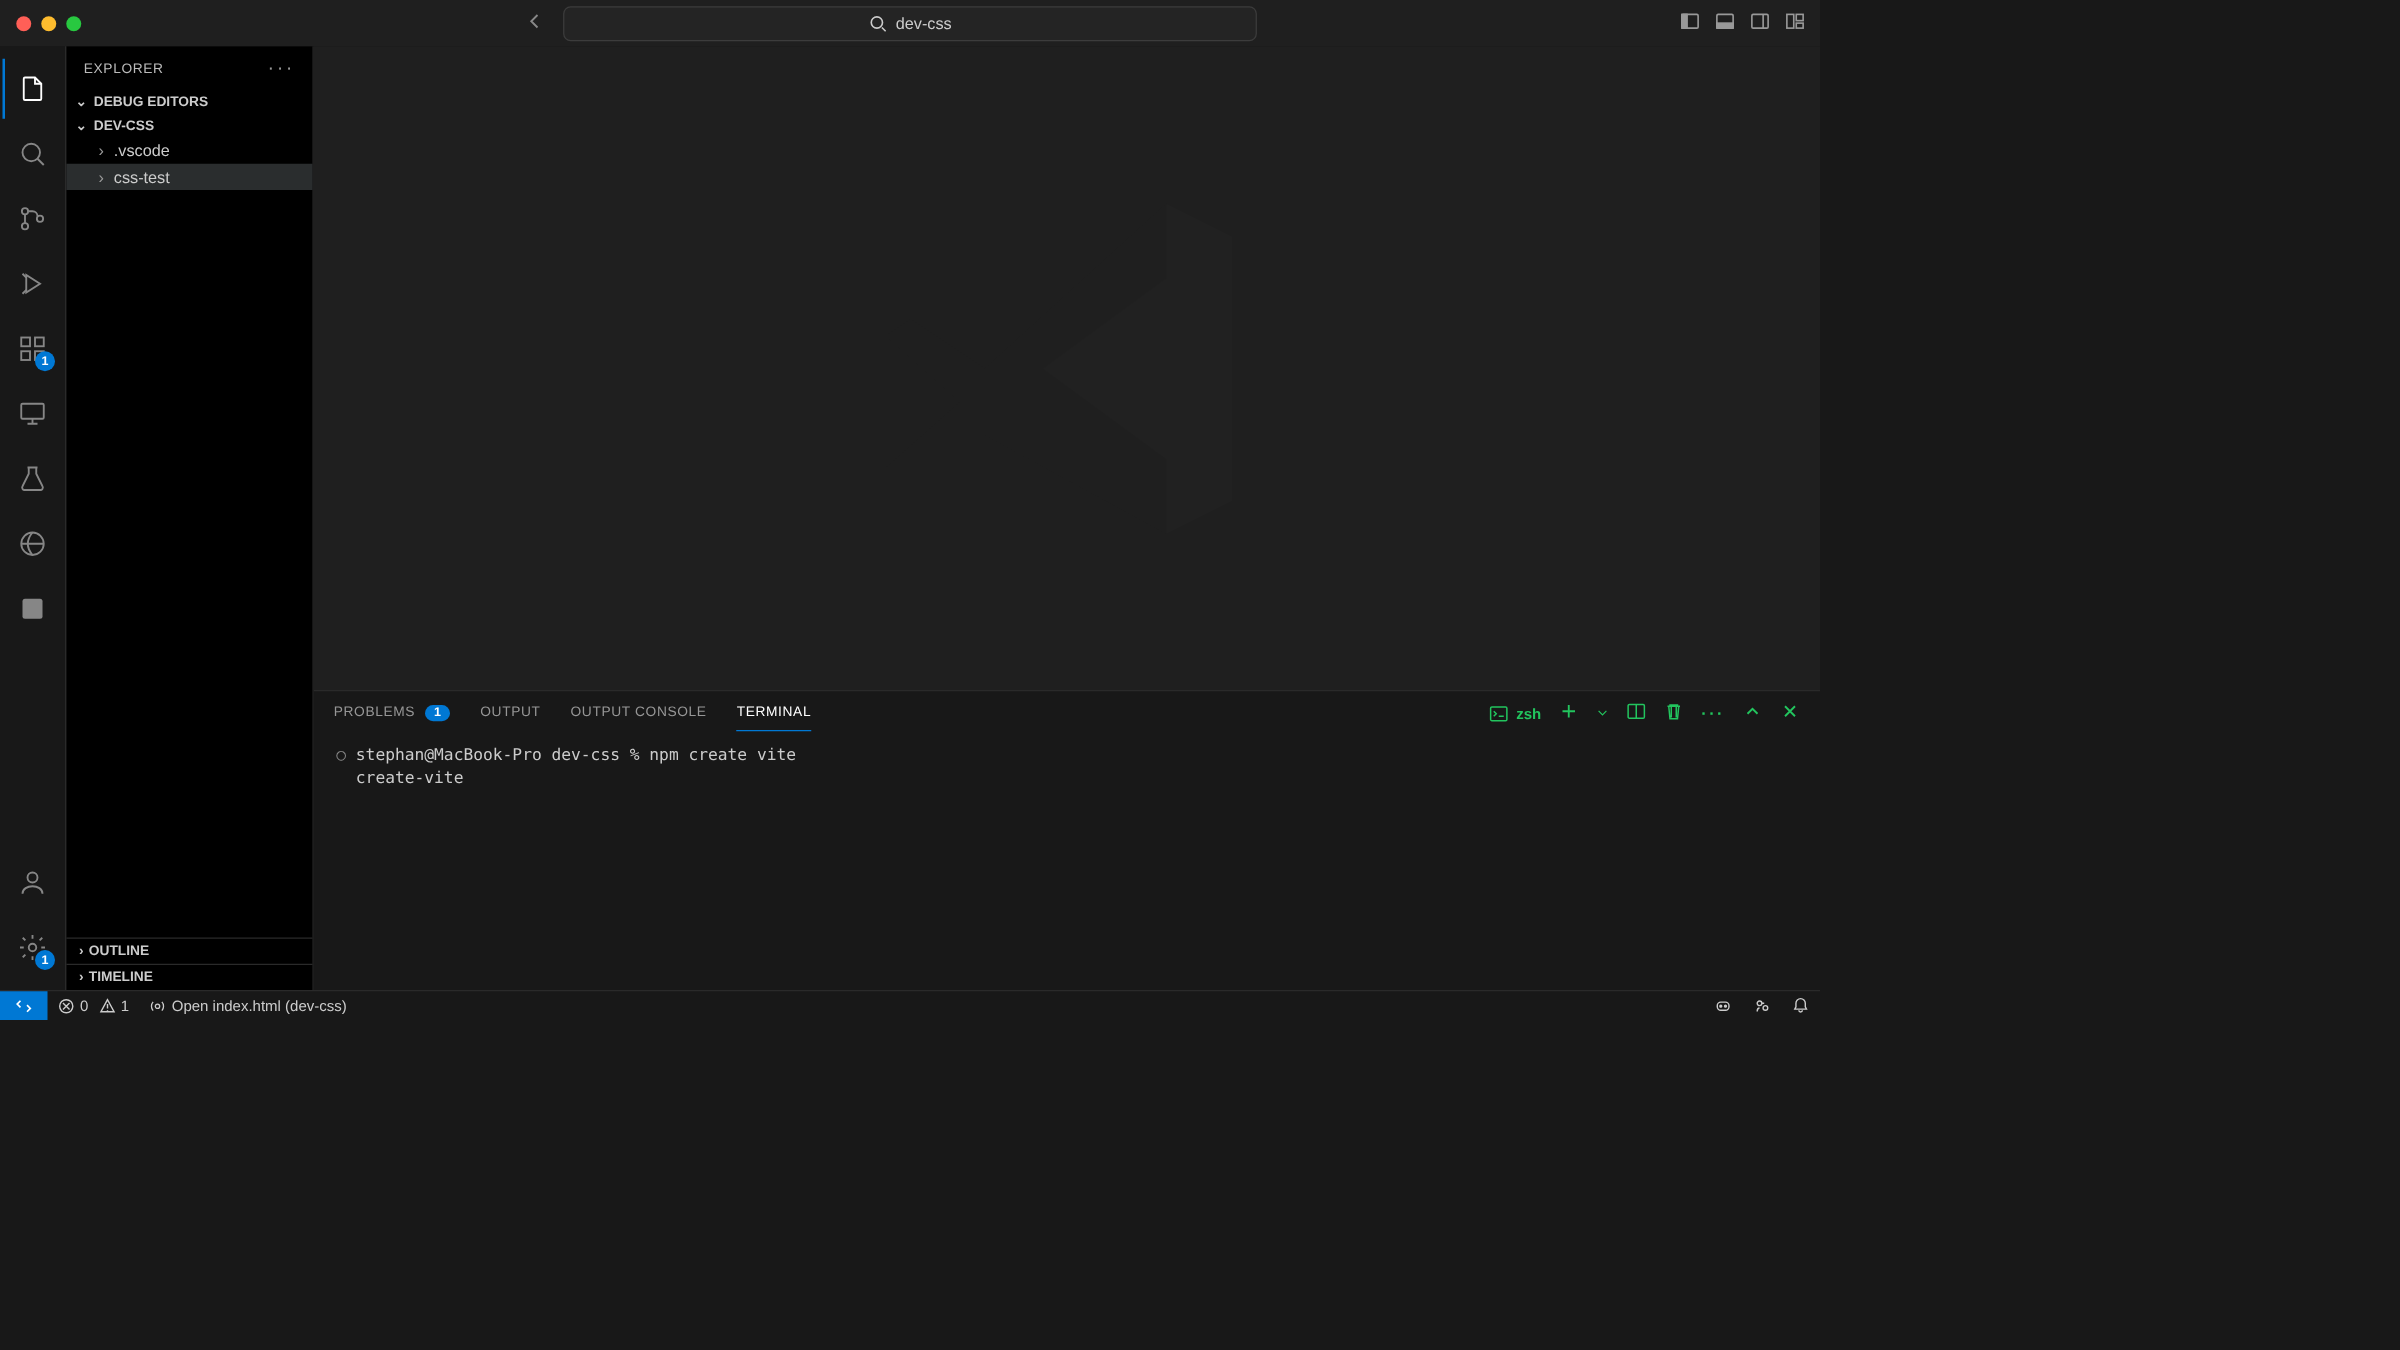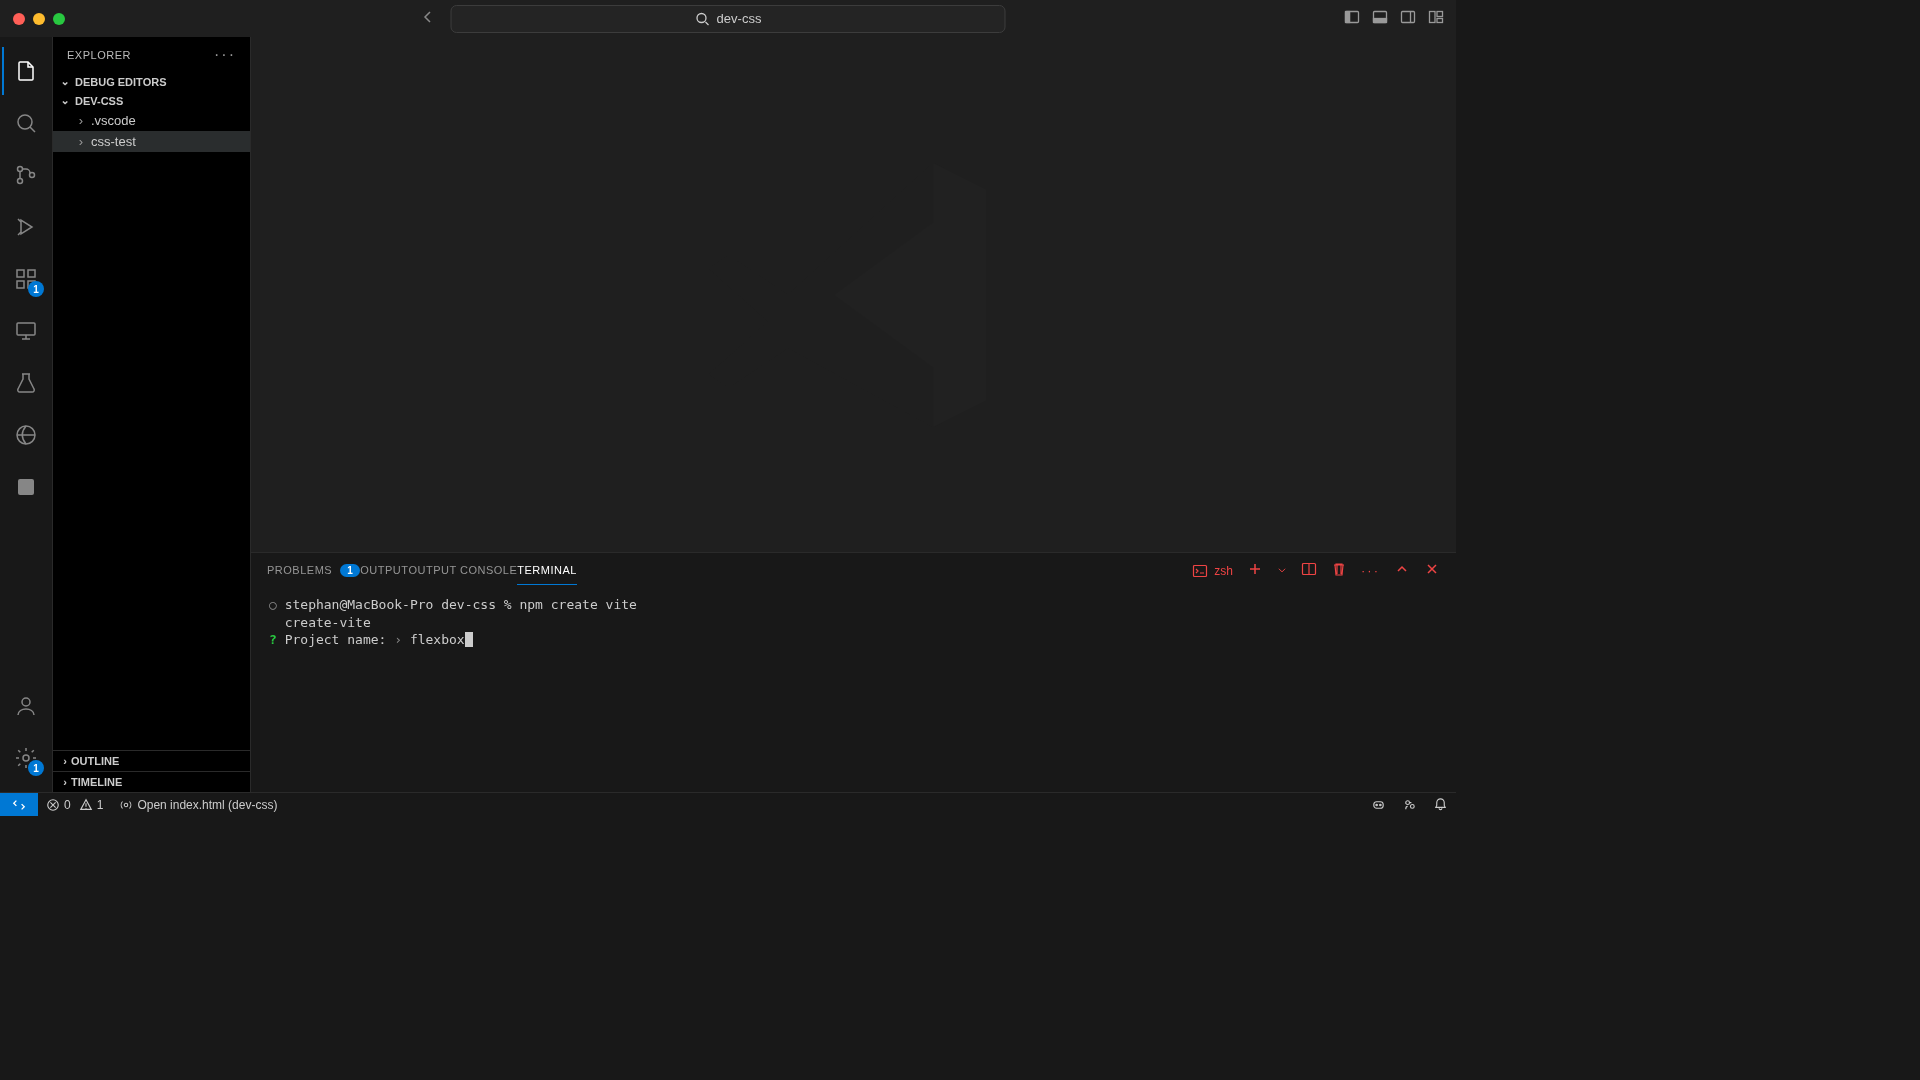--- a/index.html
+++ b/index.html
@@ -189,20 +189,21 @@
       background: #181818;
       border-top: 1px solid #2a2a2a;
       display: flex;
       flex-direction: column;
     }
     .panel-tabs {
       display: flex;
       align-items: center;
       height: 35px;
       padding: 0 16px;
+      gap: 24px;
     }
     .panel-tab {
       font-size: 11px;
       letter-spacing: 0.5px;
       color: #969696;
       cursor: pointer;
       display: flex;
       align-items: center;
       gap: 8px;
       padding: 8px 0;
@@ -218,21 +219,22 @@
       border-radius: 10px;
       padding: 1px 7px;
       font-size: 10px;
       font-weight: 600;
     }
     .panel-actions {
       margin-left: auto;
       display: flex;
       align-items: center;
       gap: 14px;
-      color: #ef4444;
+      color: #22c55e;
+      font-weight: bold;
     }
     .panel-actions svg { width: 16px; height: 16px; }
     .shell-indicator {
       display: flex;
       align-items: center;
       gap: 6px;
       font-size: 12px;
     }
     .terminal-content {
       flex: 1;
@@ -518,21 +520,20 @@
           <span>
             <svg viewBox="0 0 16 16" fill="none" stroke="currentColor" stroke-width="1.5">
                 <path d="M4 4l8 8M12 4l-8 8"></path>
               </svg>
           </span>
         </div>
       </div>
       <div class="terminal-content">
         <div class="term-line"><span class="term-prompt-circle">○ </span><span>stephan@MacBook-Pro dev-css % npm create vite</span></div>
         <div class="term-line"><span>  create-vite</span></div>
-        <div class="term-line"><span class="term-question">?</span><span> Project name: </span><span class="term-dim">› </span><span>flexbox</span><span class="term-cursor"></span></div>
       </div>
     </div>
   </div>
 </div>
 
 <div class="status-bar">
   <div class="status-remote">
     <svg viewBox="0 0 16 16" fill="none" stroke="currentColor" stroke-width="1.5" style="width:14px;height:14px">
         <path d="M5 3L2 6l3 3M11 7l3 3-3 3"></path>
       </svg>

